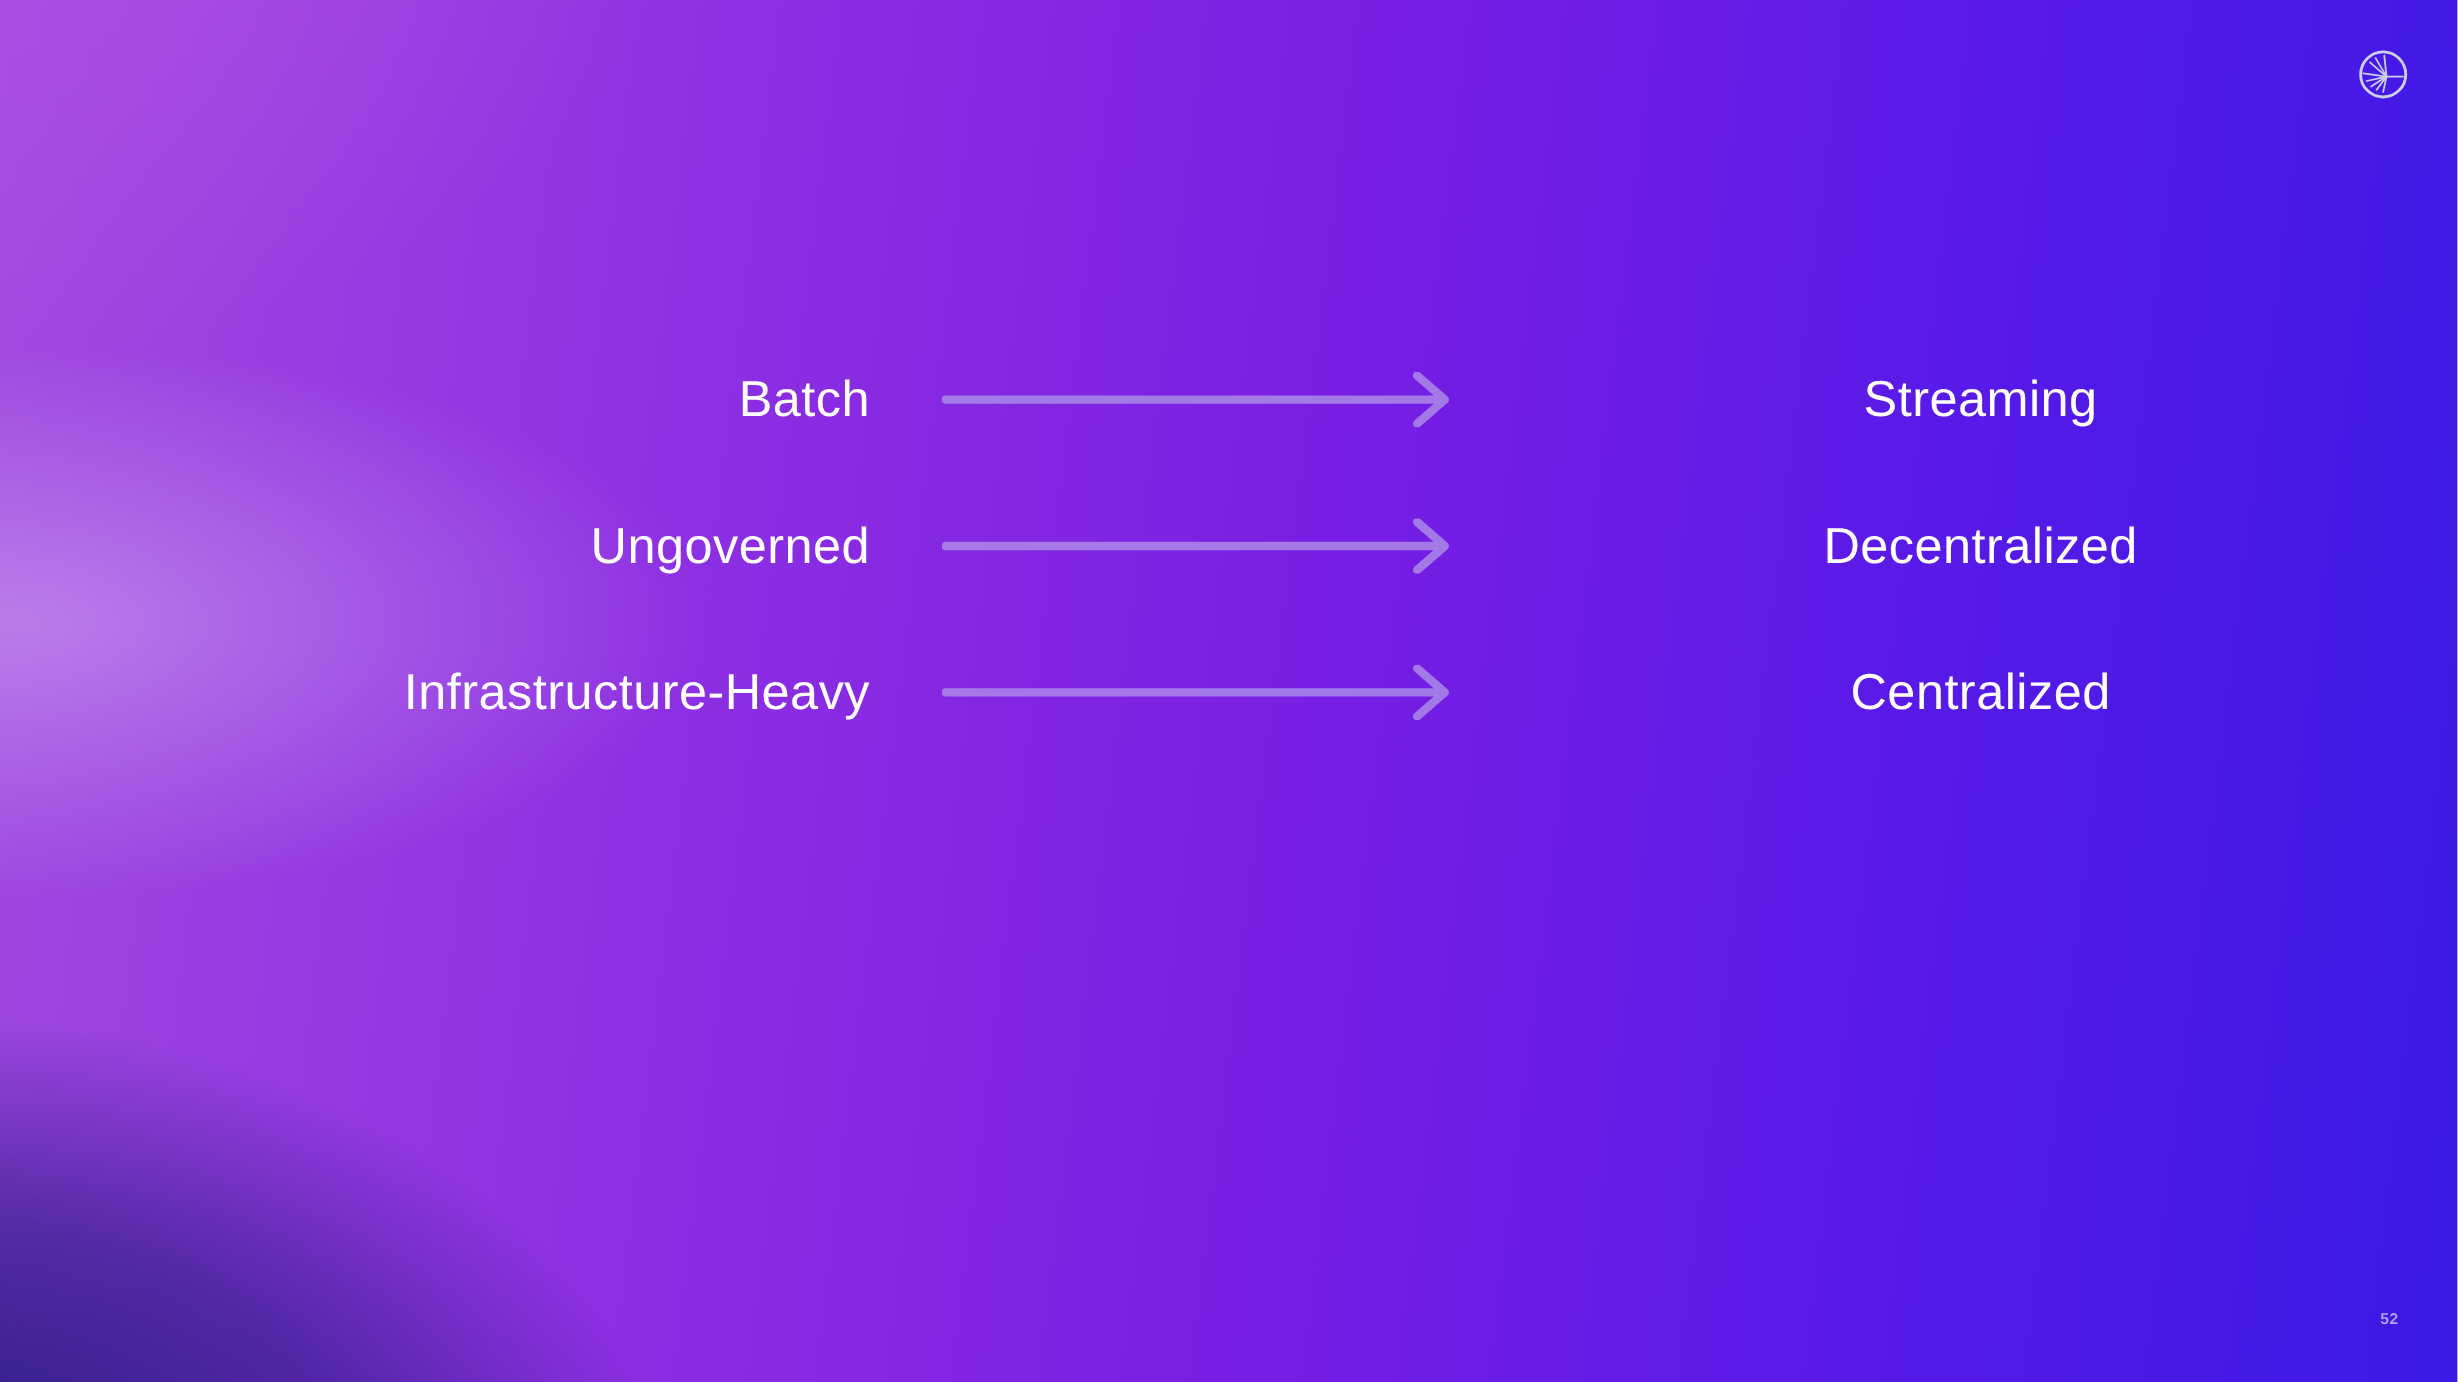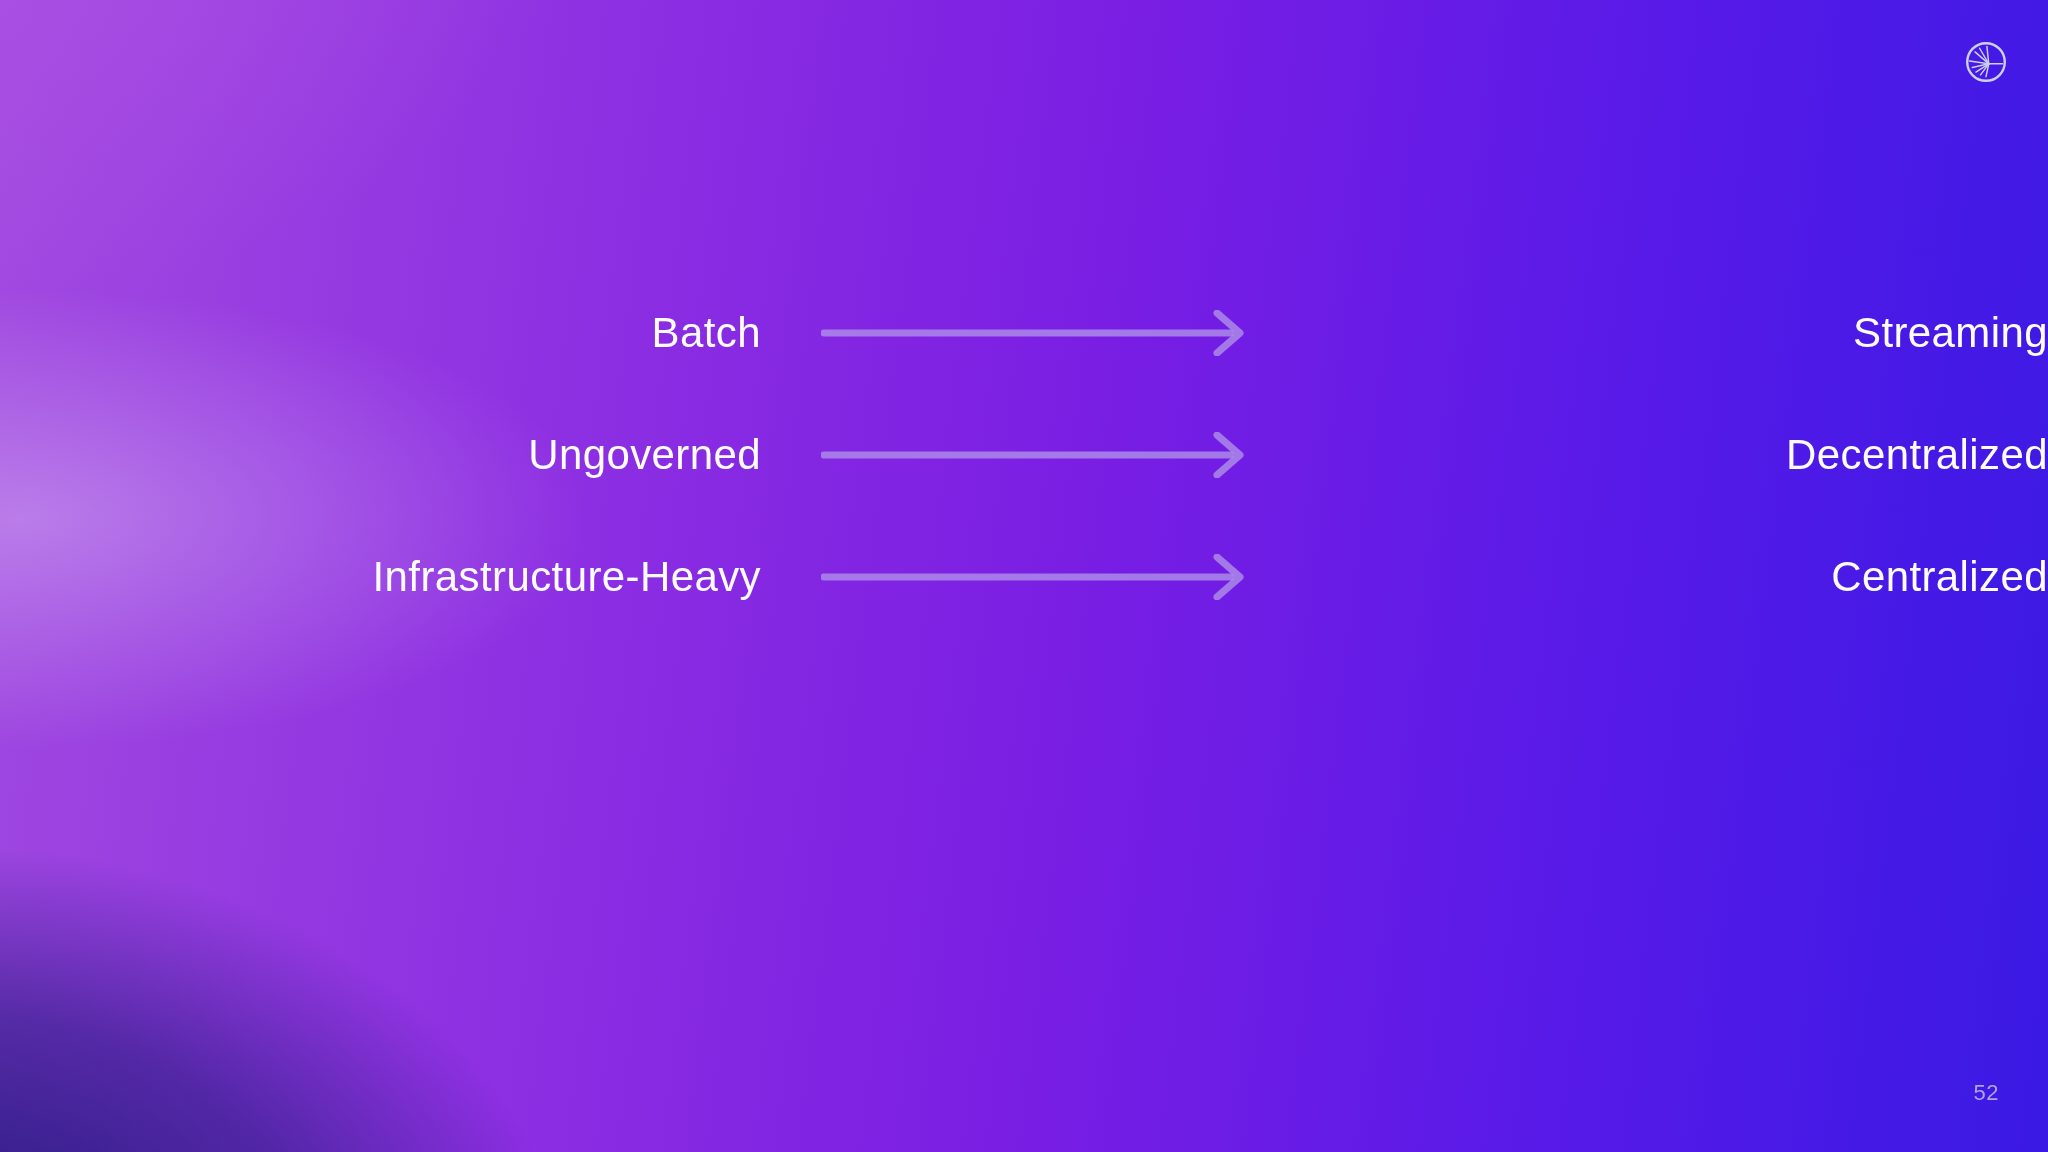--- a/index.html
+++ b/index.html
@@ -36,33 +36,32 @@
     top: 272px;
     left: 0;
     width: 2048px;
   }
 
   .row {
     display: grid;
     grid-template-columns: 725px 528px 1fr;
     align-items: center;
     height: 122px;
-    padding-left: 36px;
   }
 
   .label {
     color: #fdfcff;
     font-size: 42px;
     font-weight: 500;
     letter-spacing: 0.4px;
     white-space: nowrap;
   }
 
   .label-left  { text-align: right; }
-  .label-right { text-align: right; }
+  .label-right { text-align: center; }
 
   .arrow-cell {
     padding-left: 60px;
     padding-right: 43px;
     line-height: 0;
   }
 
   .arrow-svg { display: block; }
 
   .arrow-stroke {
@@ -77,22 +76,22 @@
   .logo-stroke {
     stroke: #ccd0ec;
     fill: none;
     stroke-linecap: round;
   }
 
   .page-number {
     position: absolute;
     right: 49px;
     bottom: 46px;
-    font-size: 22px;
-    font-weight: 400;
+    font-size: 13px;
+    font-weight: 700;
     color: #b0a3e8;
     letter-spacing: 0.5px;
   }
 </style>
 </head>
 <body>
 
 <div class="slide">
 
   <div class="logo-badge">

